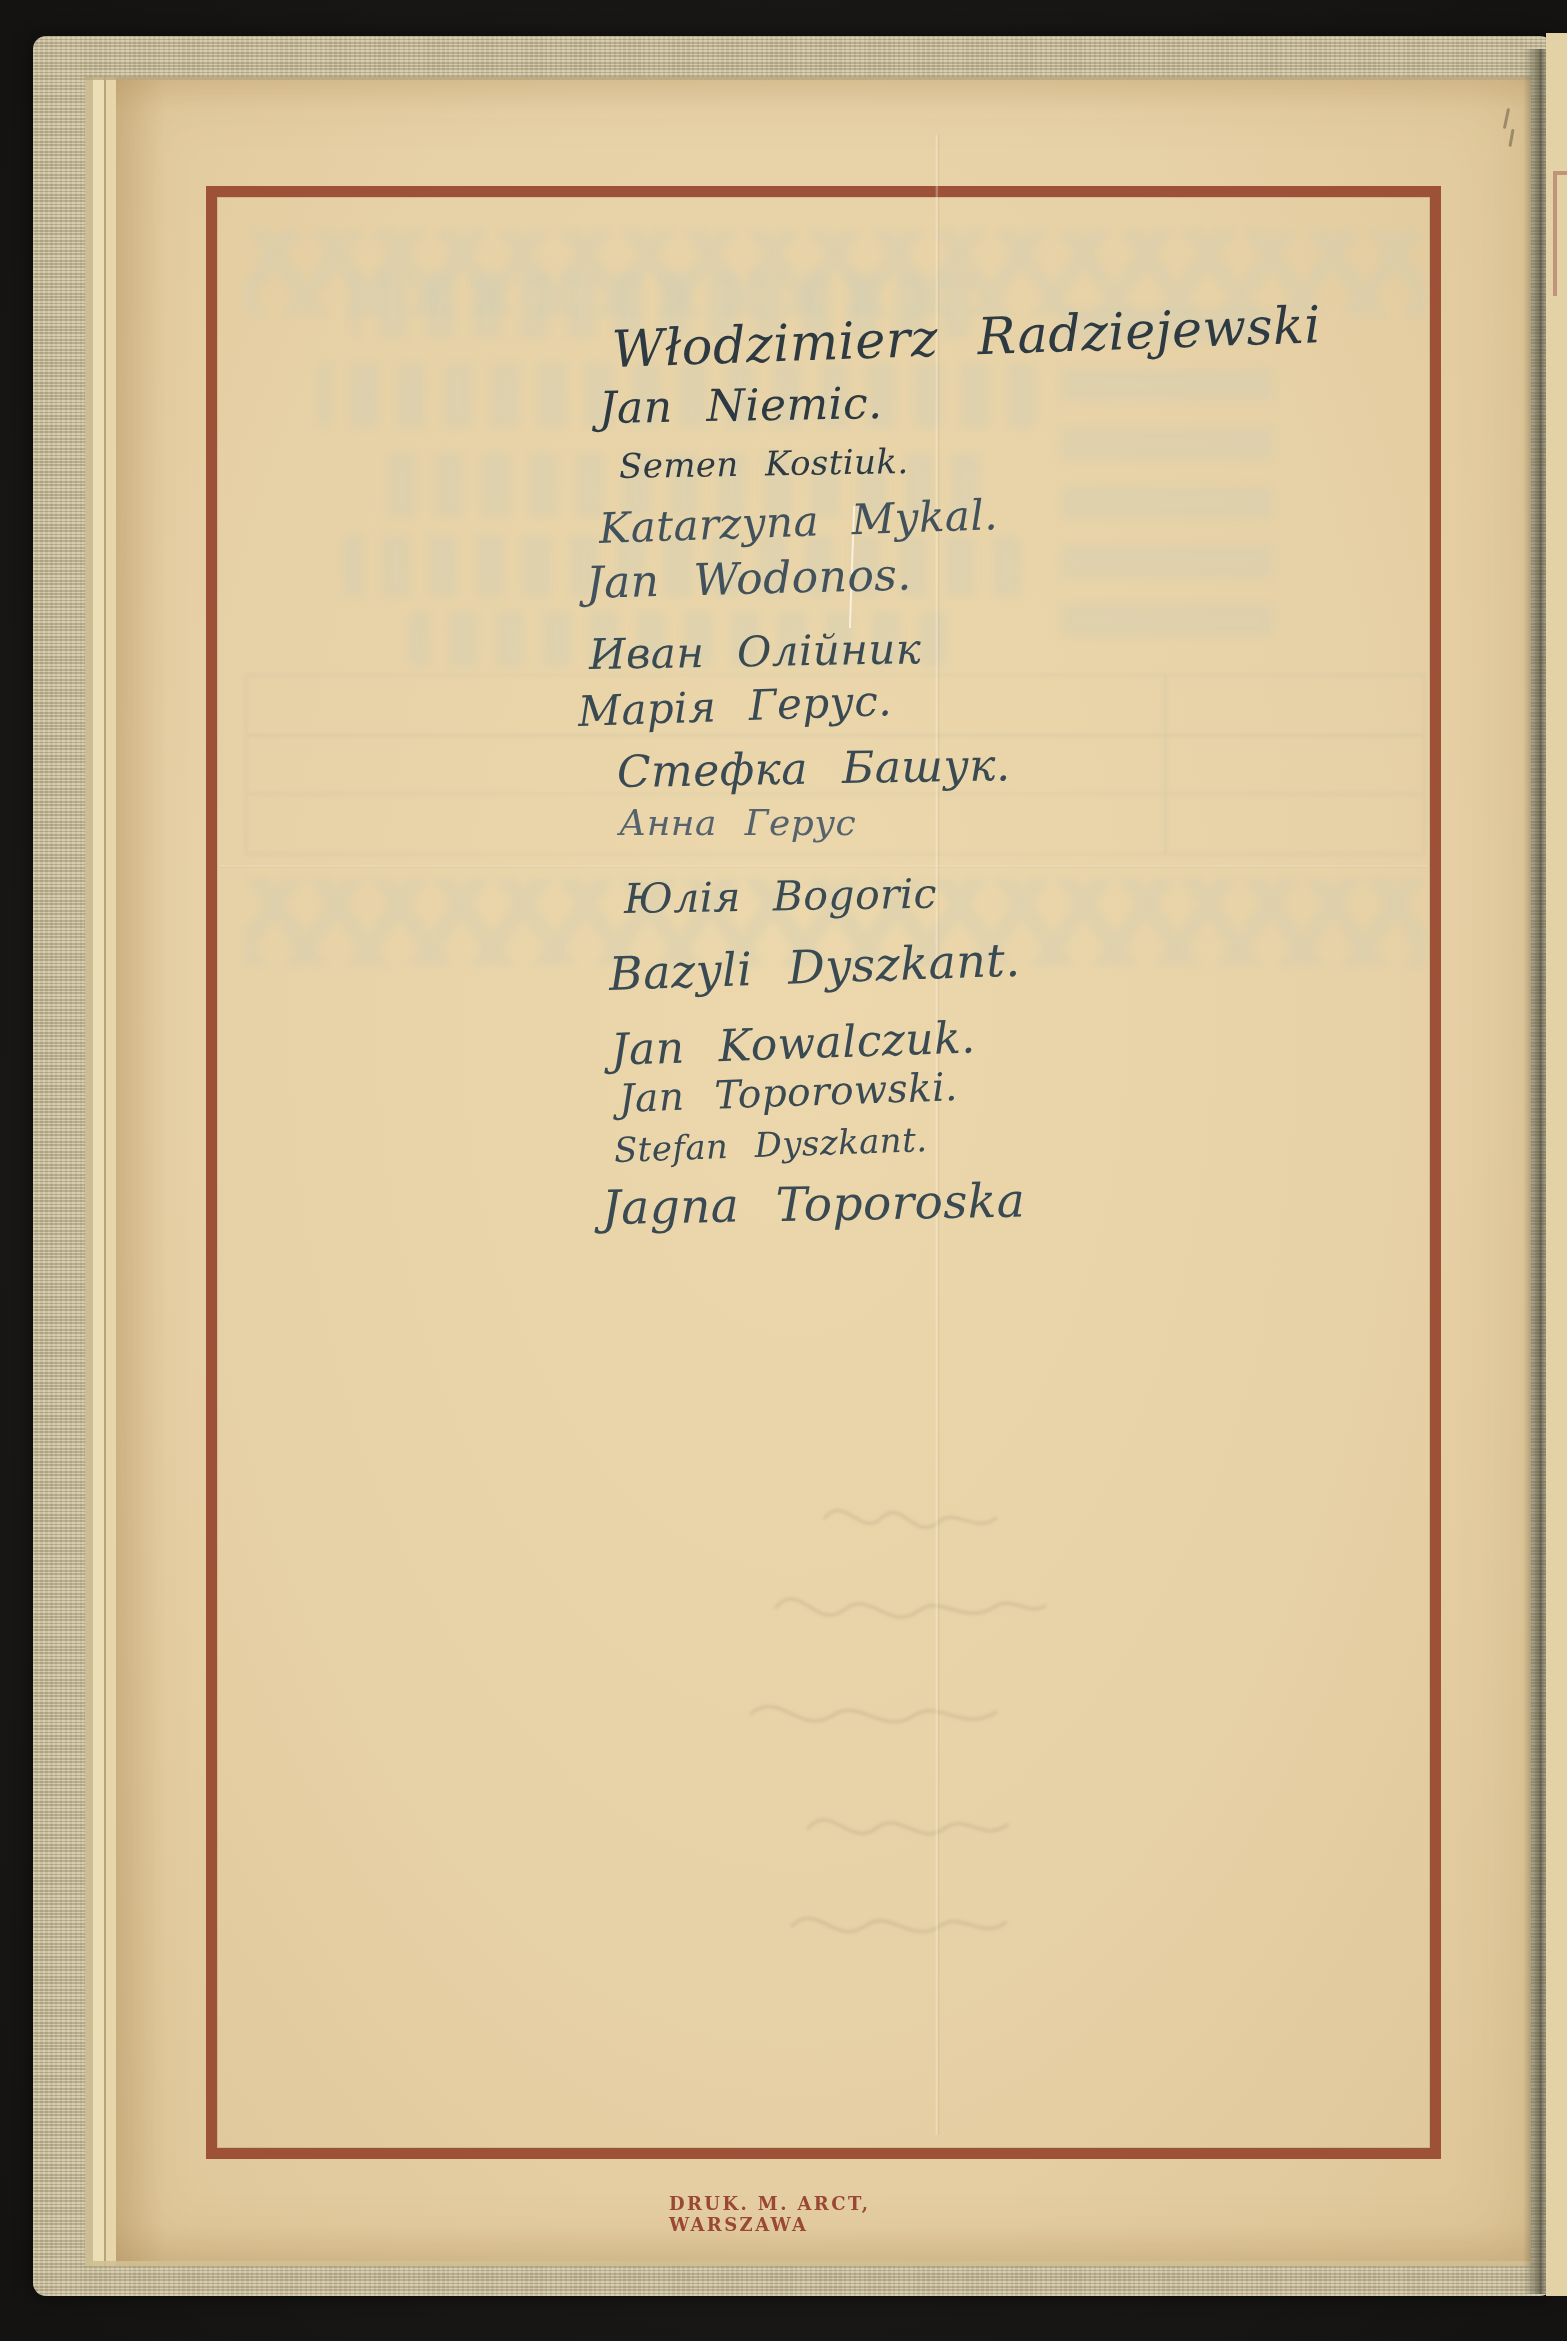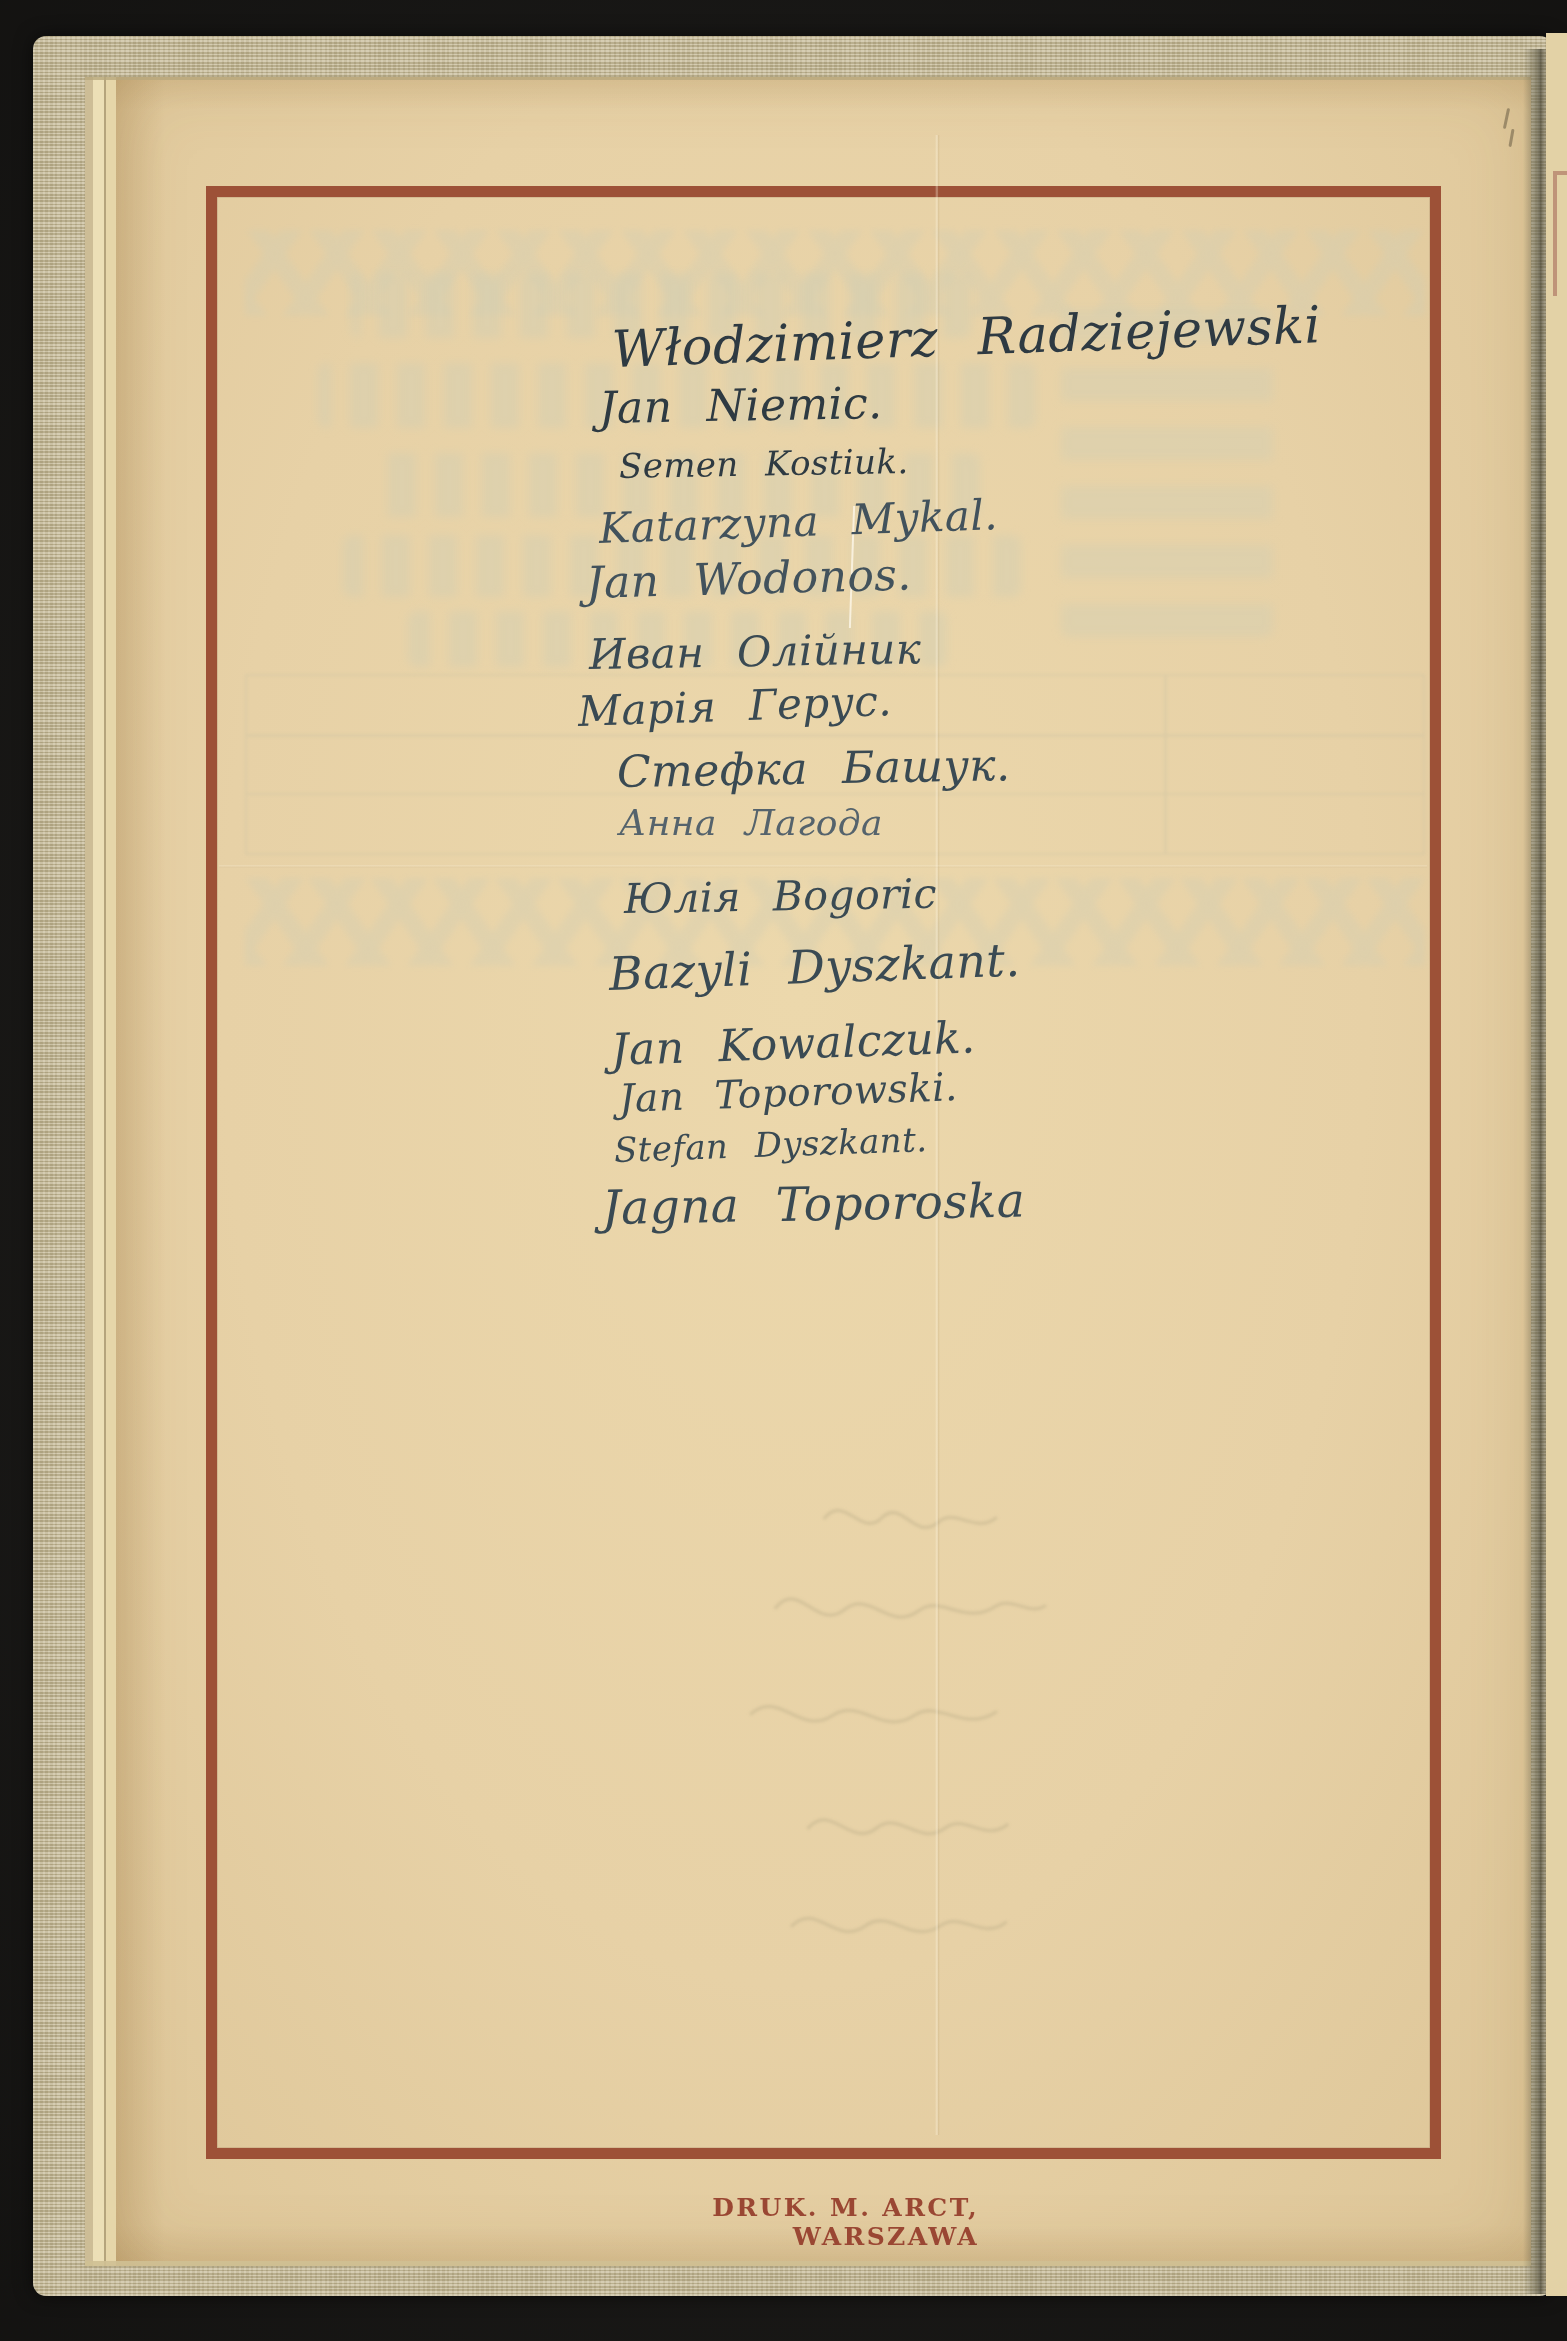--- a/index.html
+++ b/index.html
@@ -71,22 +71,22 @@
   
   .sig{position:absolute;font-style:italic;white-space:nowrap;
     font-family:"DejaVu Serif", serif;word-spacing:.45em;letter-spacing:0.4px;
     transform-origin:left center;}
   .ink-a{color:#2e3a42;}
   .ink-b{color:#42525c;}
   .ink-c{color:#3a4a53;}
   .ink-d{color:#55636c;font-weight:300;}
 
   
-  #imprint{left:669px;top:2193px;width:310px;text-align:right;
-    font-family:"DejaVu Serif", serif;font-size:25px;font-weight:700;
+  #imprint{left:669px;top:2193px;width:310px;text-align:left;
+    font-family:"DejaVu Serif", serif;font-size:18px;font-weight:700;
     letter-spacing:2.4px;color:#9a4733;}
 
   
   #crease-v{left:935px;top:135px;width:4.9px;height:2000px;
     background:linear-gradient(90deg, transparent, rgba(255,248,230,.5) 40%, rgba(150,120,70,.15) 70%, transparent);opacity:.8;}
   #crease-h{left:219px;top:865px;width:1208px;height:3.3px;
     background:linear-gradient(180deg, rgba(255,248,230,.35), rgba(150,120,70,.10));opacity:.7;}
   #scratch{left:851px;top:506px;width:1.6px;height:122px;background:rgba(255,250,238,.75);transform:rotate(2deg);}
   .tick{width:3.3px;background:#8c7c5c;border-radius:1.6px;opacity:.8;}
   #tick1{left:1505px;top:108px;height:21px;transform:rotate(12deg);}
@@ -144,21 +144,21 @@
   <div id="tick2" class="abs tick"></div>
 
   <div class="sig ink-a" style="left:612px;top:320px;font-size:51px;transform:rotate(-2deg);">Włodzimierz Radziejewski</div>
   <div class="sig ink-a" style="left:599px;top:382px;font-size:44px;transform:rotate(-1deg);">Jan Niemic.</div>
   <div class="sig ink-a" style="left:619px;top:446px;font-size:34px;transform:rotate(-1deg);">Semen Kostiuk.</div>
   <div class="sig ink-b" style="left:599px;top:504px;font-size:42px;transform:rotate(-2deg);">Katarzyna Mykal.</div>
   <div class="sig ink-b" style="left:586px;top:557px;font-size:44px;transform:rotate(-1.5deg);">Jan Wodonos.</div>
   <div class="sig ink-c" style="left:589px;top:630px;font-size:42px;transform:rotate(-1deg);">Иван Олійник</div>
   <div class="sig ink-c" style="left:578px;top:687px;font-size:42px;transform:rotate(-2deg);">Марія Герус.</div>
   <div class="sig ink-c" style="left:617px;top:746px;font-size:44px;transform:rotate(-1deg);">Стефка Башук.</div>
-  <div class="sig ink-d" style="left:619px;top:802px;font-size:36px;">Анна Лагода</div>
+  <div class="sig ink-d" style="left:619px;top:802px;font-size:36px;">Анна Герус</div>
   <div class="sig ink-c" style="left:624px;top:875px;font-size:41px;transform:rotate(-1deg);">Юлія Bogoric</div>
   <div class="sig ink-c" style="left:609px;top:947px;font-size:46px;transform:rotate(-2deg);">Bazyli Dyszkant.</div>
   <div class="sig ink-c" style="left:611px;top:1024px;font-size:44px;transform:rotate(-2deg);">Jan Kowalczuk.</div>
   <div class="sig ink-c" style="left:619px;top:1076px;font-size:39px;transform:rotate(-2deg);">Jan Toporowski.</div>
   <div class="sig ink-c" style="left:614px;top:1130px;font-size:34px;transform:rotate(-2deg);">Stefan Dyszkant.</div>
   <div class="sig ink-c" style="left:602px;top:1180px;font-size:47px;transform:rotate(-1deg);">Jagna Toporoska</div>
 
   <div id="imprint" class="abs">DRUK. M. ARCT, WARSZAWA</div>
 
 </div>

